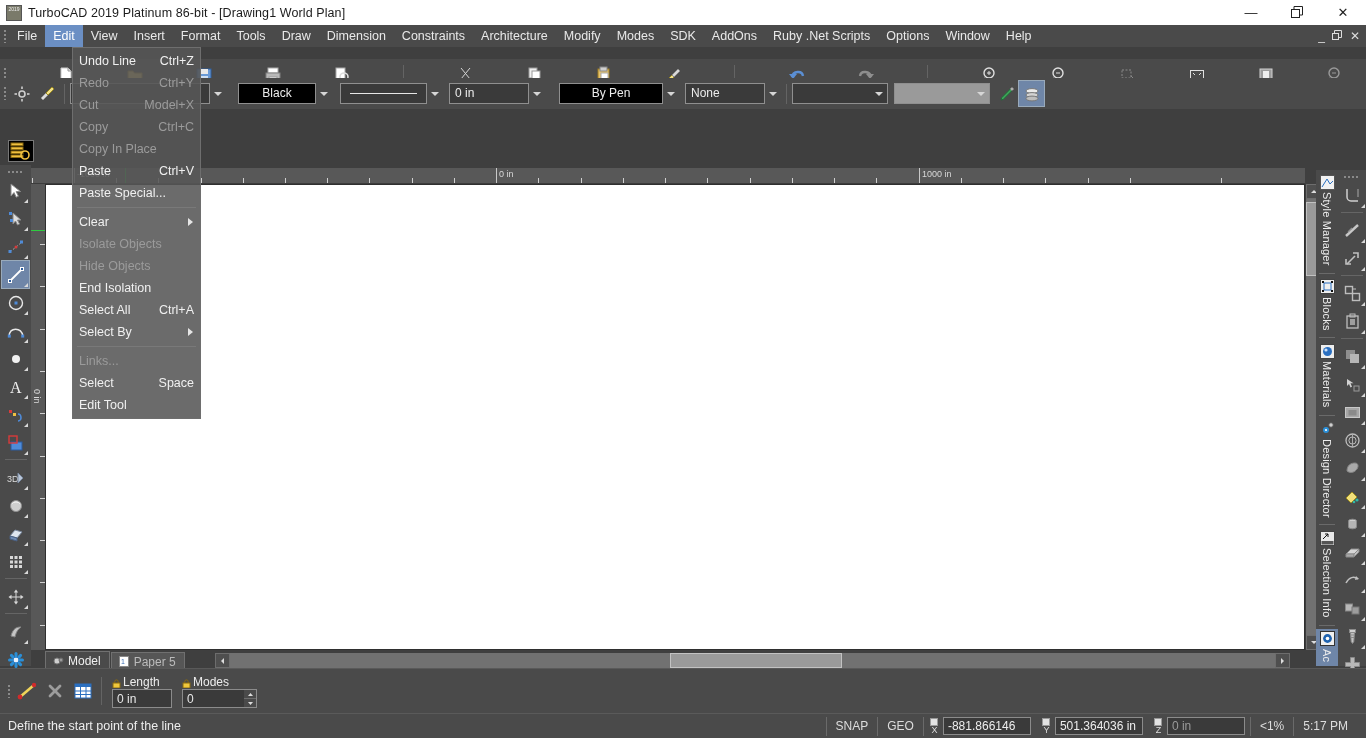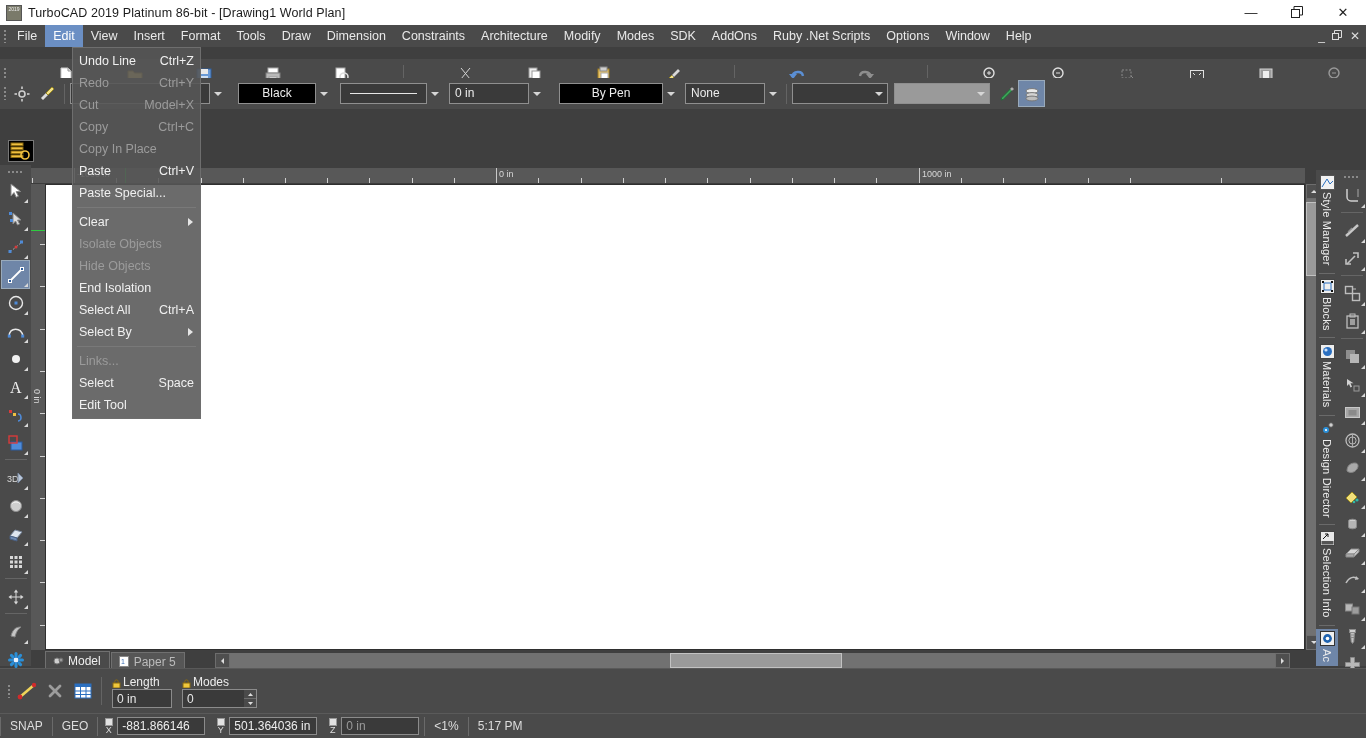--- a/index.html
+++ b/index.html
@@ -1231,20 +1231,21 @@
               <svg width="7" height="5" viewBox="0 0 7 5">
                 <path d="M3.5 4L1 1h5z" fill="#ddd"></path>
               </svg>
             </i>
         </div>
       </div>
     </div>
   </div>
 
   <div class="statusbar">
+    <div class="status-msg">Define the start point of the line</div>
 
     <div class="status-cell">SNAP</div>
     <div class="status-cell">GEO</div>
 
     <div class="coord" style="border-left:1px solid #6a6a6a;height:19px;">
       <span class="ax">
         <span class="box"></span>
           <span class="ltr">X</span>
       </span>
       <input style="width: 88px;" value="-881.866146">
@@ -1260,21 +1261,21 @@
 
     <div class="coord">
       <span class="ax">
         <span class="box"></span>
           <span class="ltr">Z</span>
       </span>
       <input class="dim" style="width: 78px;" value="0 in">
     </div>
 
     <div class="status-cell">&lt;1%</div>
-    <div class="status-cell" style="padding-right:32px;">5:17 PM</div>
+    <div class="status-cell" style="padding-right:18px;">5:17 PM</div>
   </div>
 
   <div class="dropdown">
     <div class="ditem">
       <span class="dlabel">Undo Line</span>
       <span class="daccel">Ctrl+Z</span>
     </div>
     <div class="ditem dis">
       <span class="dlabel">Redo</span>
       <span class="daccel">Ctrl+Y</span>

